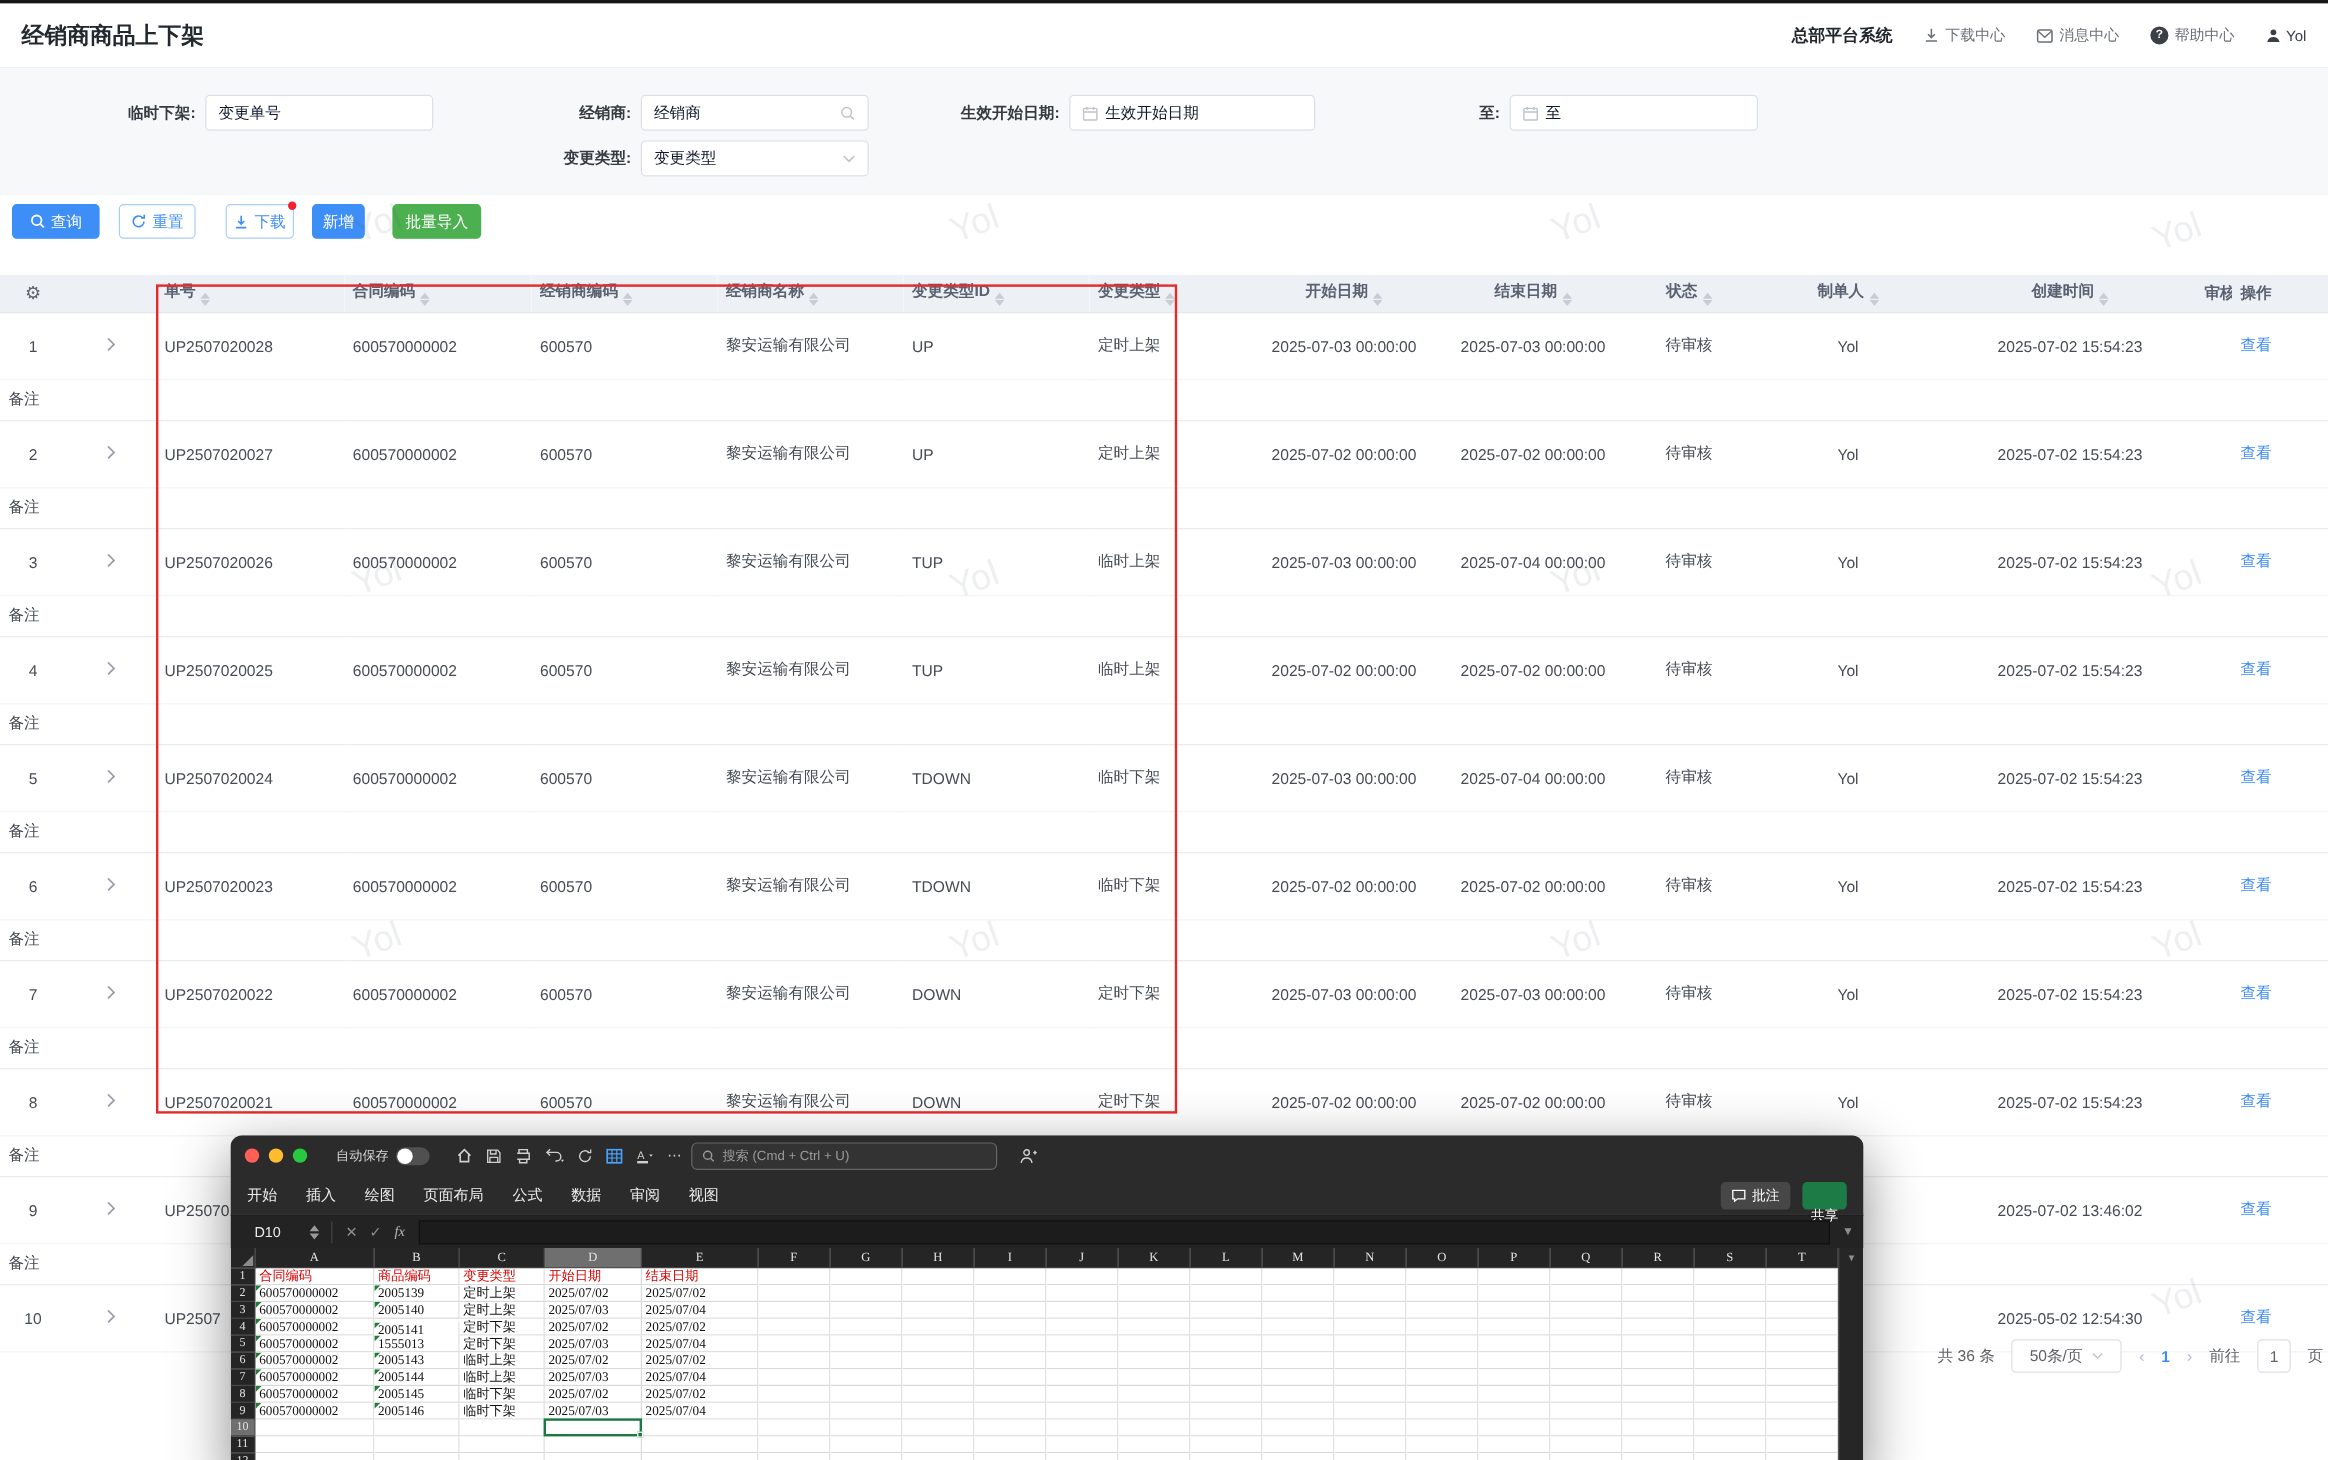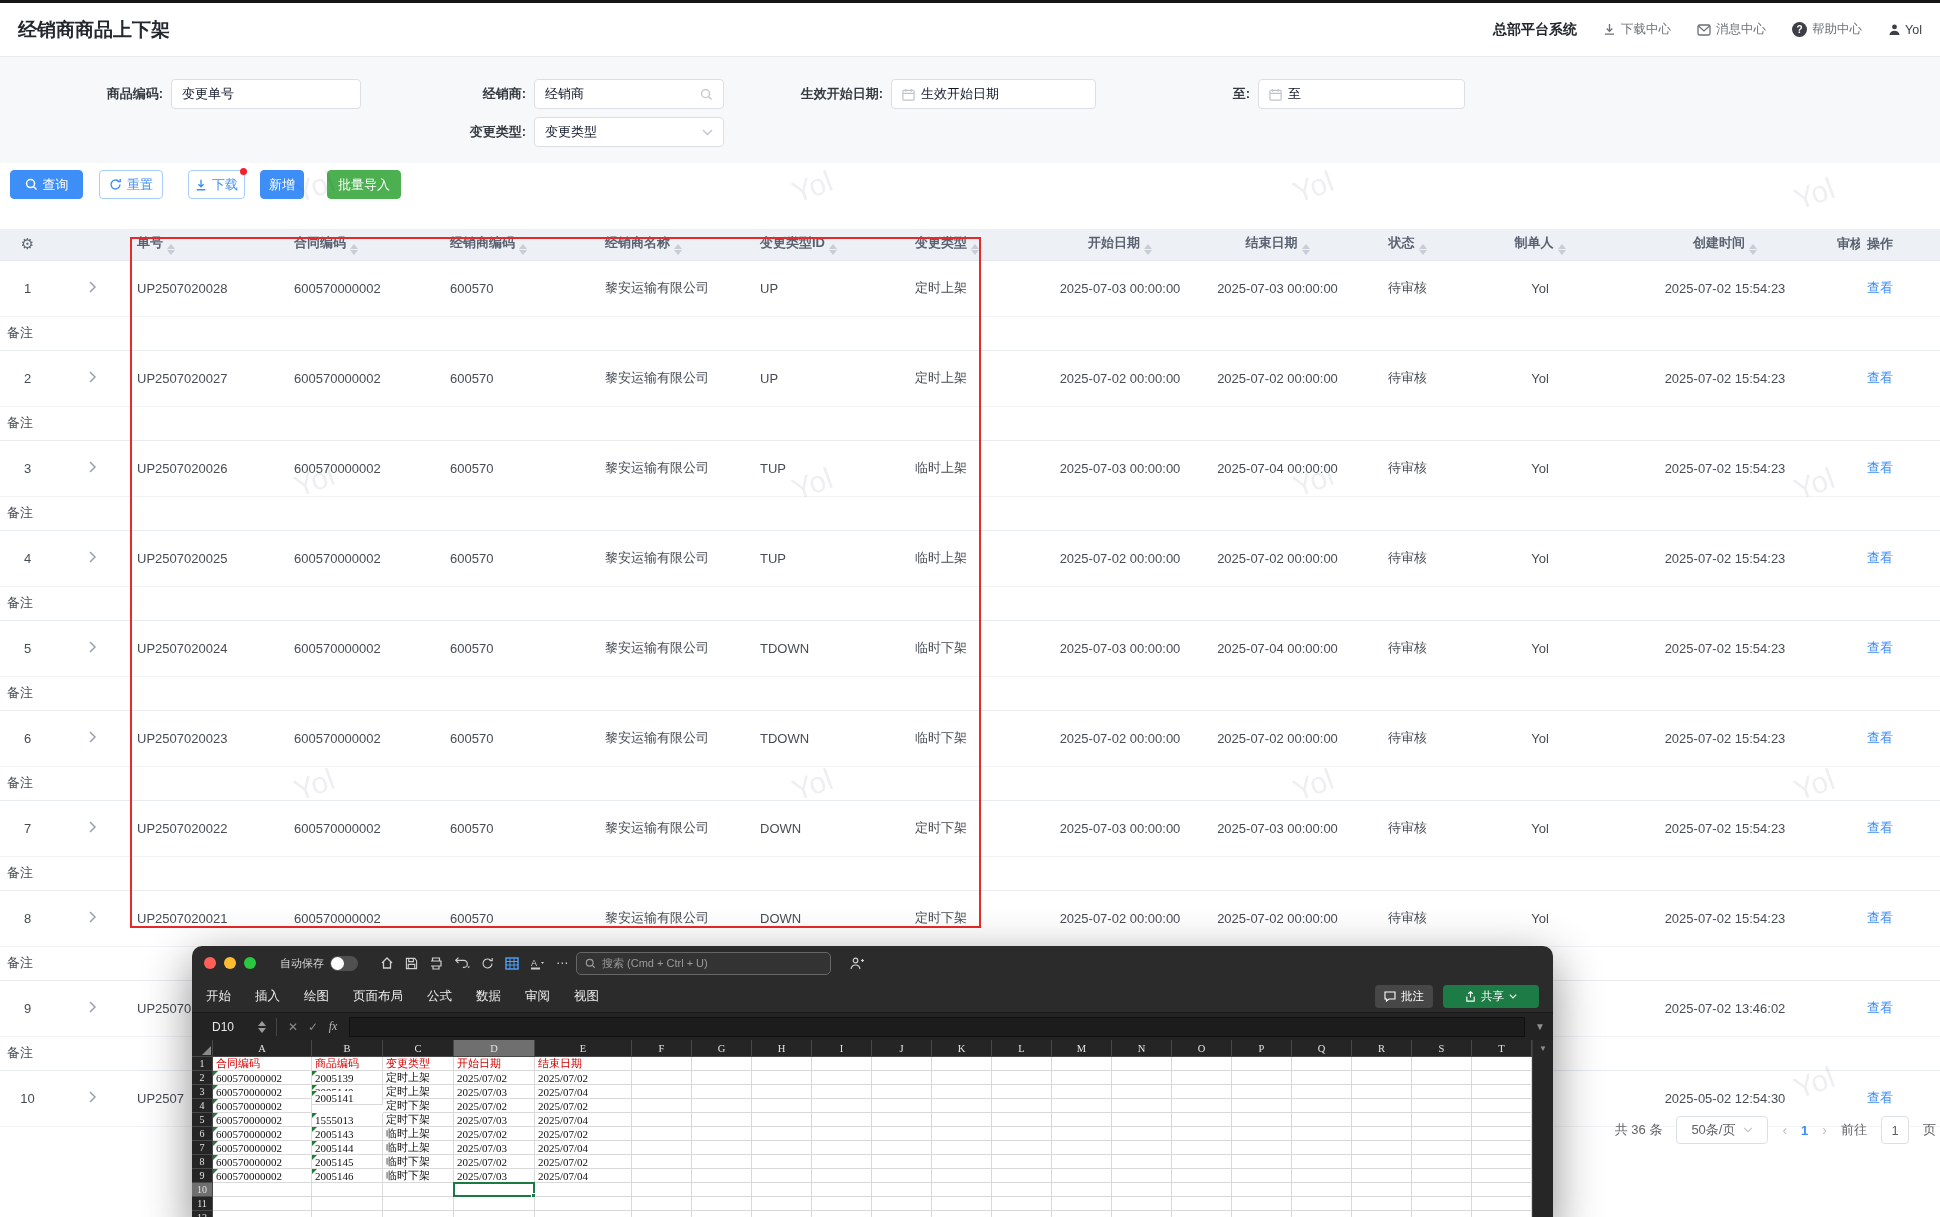--- a/index.html
+++ b/index.html
@@ -91,21 +91,21 @@
   #xl-doc .t1 { color:#f0f0f0; font-weight:600; white-space:nowrap; }
   #xl-doc .t2 { color:#9b9b9b; white-space:nowrap; }
   #xl-search { width:255px; height:23px; border:1px solid #666; border-radius:5px; background:#333;
     display:flex; align-items:center; gap:6px; padding:0 8px; color:#9b9b9b; font-size:11px; }
   #xl-ribbon { height:32px; background:#2b2b2b; display:flex; align-items:center; padding:0 14px; gap:24px; }
   .rtab { color:#ececec; font-size:12.5px; white-space:nowrap; cursor:pointer; }
   #rb-right { margin-left:auto; display:flex; align-items:center; gap:10px; }
   #btn-comment { height:23px; background:#474747; border-radius:4px; color:#fff; font-size:11.5px;
     display:flex; align-items:center; gap:5px; padding:0 9px; }
   #btn-share { height:23px; background:#1d7c45; border-radius:4px; color:#fff; font-size:11.5px;
-    display:flex; align-items:center; gap:5px; padding:0 22px; }
+    display:flex; align-items:center; gap:21px; padding:0 7px;flex-direction:column; }
   #xl-formula { height:28px; background:#232323; border-top:1px solid #191919; display:flex; align-items:center; }
   #name-box { width:62px; text-align:center; color:#e8e8e8; font-size:12px; }
   #nb-stepper { display:flex; flex-direction:column; gap:2px; width:16px; align-items:center; }
   #nb-stepper i { width:0; height:0; border-left:4px solid transparent; border-right:4px solid transparent; }
   #nb-stepper .u { border-bottom:5px solid #9a9a9a; } #nb-stepper .d { border-top:5px solid #9a9a9a; }
   .fdiv { width:1px; height:18px; background:#454545; margin:0 6px; }
   .fico { color:#8f8f8f; font-size:12px; width:20px; text-align:center; }
   .fx { font-family:"Liberation Serif",serif; font-style:italic; color:#b8b8b8; }
   #formula-field { flex:1; height:20px; margin:0 10px 0 6px; background:#1c1c1c; border:1px solid #111; }
   #fb-caret { color:#8f8f8f; margin-right:8px; font-size:10px; }
@@ -160,21 +160,21 @@
             <circle cx="7" cy="4.2" r="2.6" fill="#3c4046"></circle>
             <path d="M1.5 13c.6-3.2 2.8-4.6 5.5-4.6s4.9 1.4 5.5 4.6z" fill="#3c4046"></path>
           </svg>
         <span>Yol</span>
       </span>
     </div>
   </div>
 
   <div id="filter-band" class="abs">
     <div class="fg" style="left:0;top:22px">
-      <label style="width:163px">商品编码:</label>
+      <label style="width:163px">临时下架:</label>
       <div class="ctl" style="width:190px">
           <span class="ph">变更单号</span>
         </div>
     </div>
     <div class="fg" style="left:726px;top:22px">
       <label style="width:157px">生效开始日期:</label>
       <div class="ctl" style="width:205px">
         <svg width="13" height="13" viewBox="0 0 14 14">
             <rect x="1" y="2.5" width="12" height="10.5" rx="1" fill="none" stroke="#c0c4cc" stroke-width="1.3"></rect>
             <path d="M4 1v3M10 1v3M1 5.8h12" stroke="#c0c4cc" stroke-width="1.3"></path>
@@ -758,21 +758,21 @@
         <div class="sh-cell sh-data" style="left: 860px; top: 45px; width: 60px; height: 14px;"></div>
         <div class="sh-cell sh-data" style="left: 920px; top: 45px; width: 60px; height: 14px;"></div>
         <div class="sh-cell sh-data" style="left: 980px; top: 45px; width: 60px; height: 14px;"></div>
         <div class="sh-cell sh-data" style="left: 1040px; top: 45px; width: 60px; height: 14px;"></div>
         <div class="sh-cell sh-data" style="left: 1100px; top: 45px; width: 60px; height: 14px;"></div>
         <div class="sh-cell sh-data" style="left: 1160px; top: 45px; width: 60px; height: 14px;"></div>
         <div class="sh-cell sh-data" style="left: 1220px; top: 45px; width: 60px; height: 14px;"></div>
         <div class="sh-cell sh-data" style="left: 1280px; top: 45px; width: 60px; height: 14px;"></div>
         <div class="sh-cell sh-rowhead" style="left: 0px; top: 59px; width: 21px; height: 14px; font-size: 10px;">4</div>
         <div class="sh-cell sh-data flag" style="left: 21px; top: 59px; width: 99px; height: 14px;">600570000002</div>
-        <div class="sh-cell sh-data flag" style="left: 120px; top: 51px; width: 71px; height: 14px;">2005141</div>
+        <div class="sh-cell sh-data flag" style="left: 120px; top: 62px; width: 71px; height: 14px;">2005141</div>
         <div class="sh-cell sh-data" style="left: 191px; top: 59px; width: 71px; height: 14px;">定时下架</div>
         <div class="sh-cell sh-data" style="left: 262px; top: 59px; width: 81px; height: 14px;">2025/07/02</div>
         <div class="sh-cell sh-data" style="left: 343px; top: 59px; width: 97px; height: 14px;">2025/07/02</div>
         <div class="sh-cell sh-data" style="left: 440px; top: 59px; width: 60px; height: 14px;"></div>
         <div class="sh-cell sh-data" style="left: 500px; top: 59px; width: 60px; height: 14px;"></div>
         <div class="sh-cell sh-data" style="left: 560px; top: 59px; width: 60px; height: 14px;"></div>
         <div class="sh-cell sh-data" style="left: 620px; top: 59px; width: 60px; height: 14px;"></div>
         <div class="sh-cell sh-data" style="left: 680px; top: 59px; width: 60px; height: 14px;"></div>
         <div class="sh-cell sh-data" style="left: 740px; top: 59px; width: 60px; height: 14px;"></div>
         <div class="sh-cell sh-data" style="left: 800px; top: 59px; width: 60px; height: 14px;"></div>

